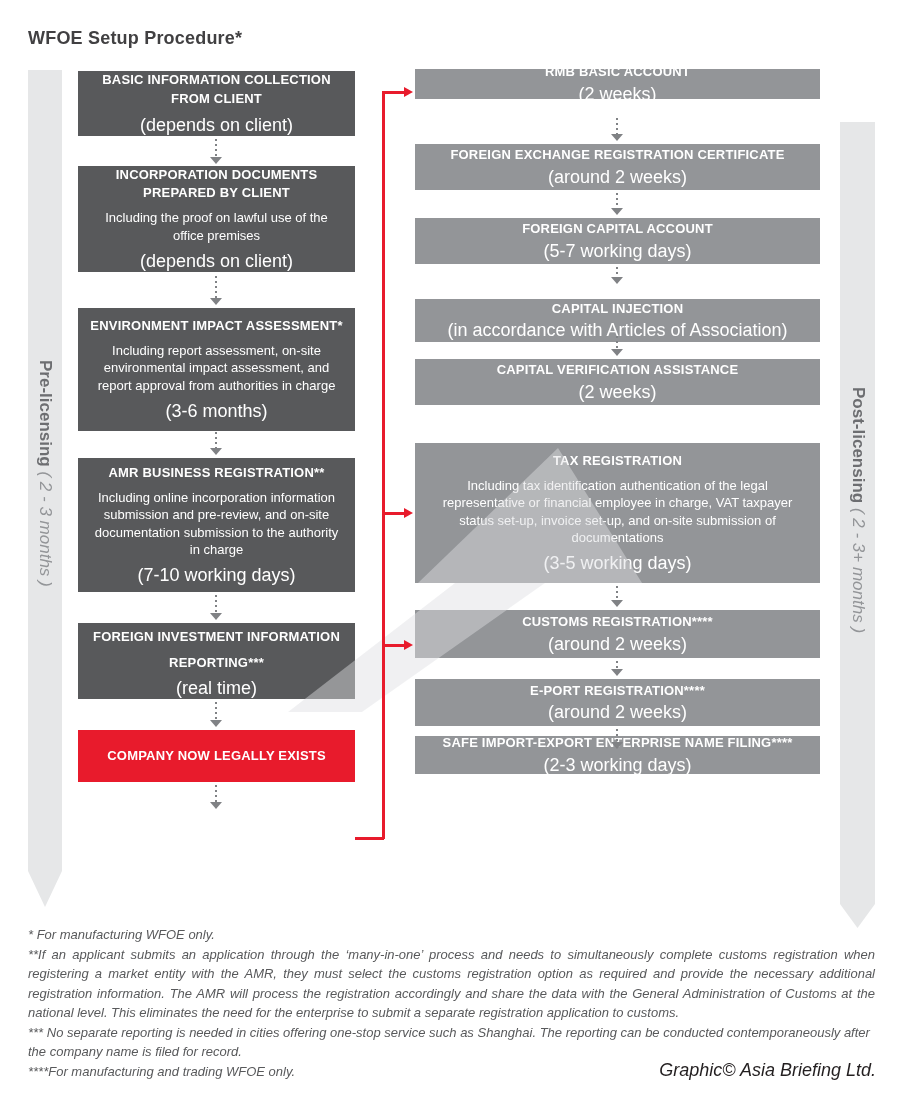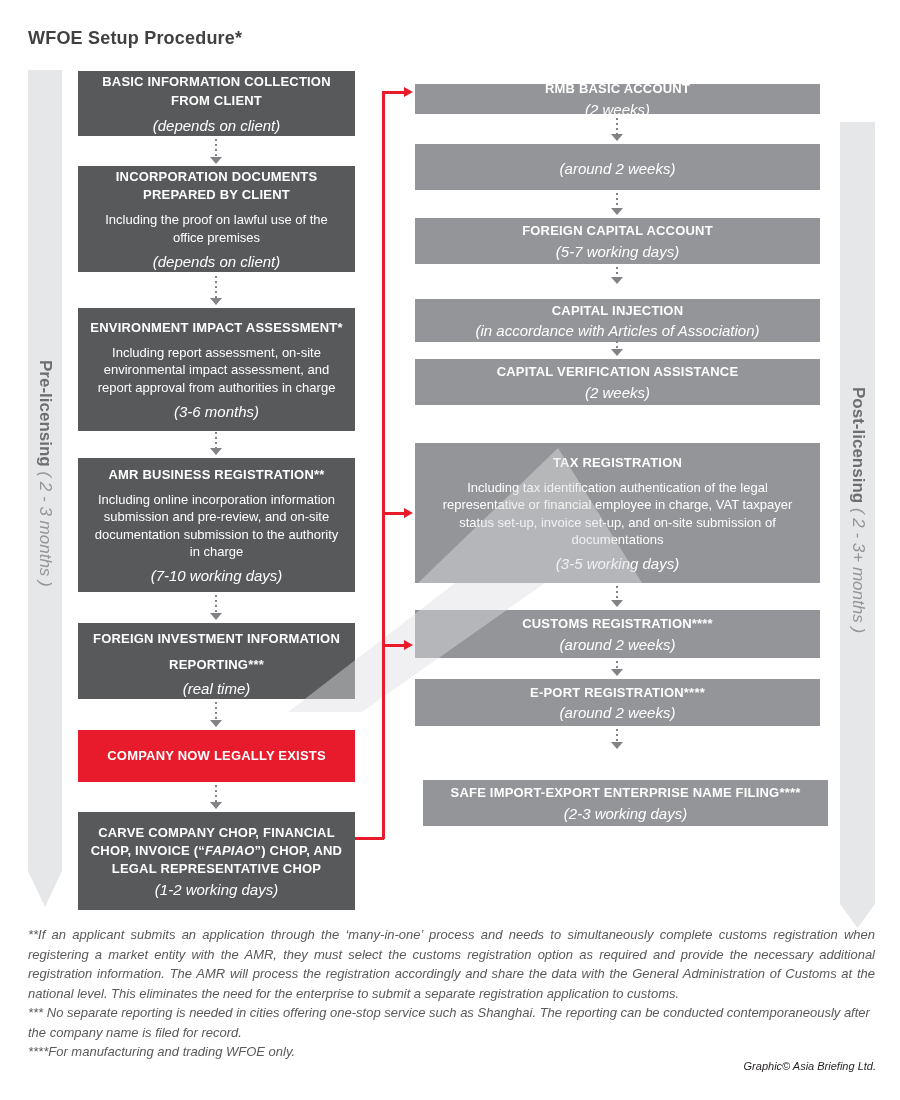--- a/index.html
+++ b/index.html
@@ -24,37 +24,37 @@
 
   
   .box{position:absolute;left:78px;width:277px;box-sizing:border-box;display:flex;flex-direction:column;
        justify-content:center;align-items:center;text-align:center;color:#ffffff;padding:4px 10px;}
   .dark{background:#58595b;}
   .grey{background:#939598;left:415px;width:405px;}
   .red{background:#e81b2c;}
   .bt{font-weight:bold;font-size:13px;line-height:1.4;letter-spacing:.2px;}
   .bt.airy{line-height:2.0;}
   .bb{font-size:13px;line-height:1.33;margin-top:7px;}
-  .bd{font-size:15px;font-style:italic;margin-top:7px;}
+  .bd{font-size:18px;margin-top:7px;}
 
   
   .darr{position:absolute;width:12px;display:flex;flex-direction:column;align-items:center;}
   .darr .dl{width:2px;flex:1;background:repeating-linear-gradient(to bottom,#808285 0 2px,transparent 2px 5px);}
   .darr .dh{width:0;height:0;border-left:6px solid transparent;border-right:6px solid transparent;border-top:7px solid #808285;}
 
   
   .rline{position:absolute;background:#e81b2c;}
   .rhead{position:absolute;width:0;height:0;border-top:5px solid transparent;border-bottom:5px solid transparent;border-left:9px solid #e81b2c;}
 
   
   .footnotes{position:absolute;left:28px;top:925px;width:847px;font-size:13px;font-style:italic;
              color:#58595b;line-height:19.5px;}
   .footnotes p{margin:0;}
   .footnotes p.just{text-align:justify;}
-  .credit{position:absolute;right:24px;top:1060px;font-size:11px;font-style:italic;color:#231f20;}
+  .credit{position:absolute;right:24px;top:1060px;font-size:18px;font-style:italic;color:#231f20;}
 </style>
 </head>
 <body>
 
 <div class="canvas">
 
   <div class="page-title">WFOE Setup Procedure*</div>
 
   <div class="band left">
     <div class="vlabel"><span class="strong">Pre-licensing</span><span class="dur"> ( 2 - 3 months )</span></div>
@@ -88,31 +88,28 @@
 
   <div class="box red" style="top:730px;height:52px;">
     <div class="bt airy">COMPANY NOW LEGALLY EXISTS</div>
   </div>
 
   <div class="box dark" style="top:623px;height:76px;">
     <div class="bt airy">FOREIGN INVESTMENT INFORMATION REPORTING***</div>
     <div class="bd" style="margin-top:2px;">(real time)</div>
   </div>
 
-  <div class="box dark" style="top:812px;height:98px;">
-    <div class="bt"><span>CARVE COMPANY CHOP, FINANCIAL CHOP, INVOICE (“</span><span style="font-style:italic;">FAPIAO</span><span>”) CHOP, AND LEGAL REPRESENTATIVE CHOP</span></div>
-    <div class="bd" style="margin-top:3px;">(1-2 working days)</div>
-  </div>
-
-  <div class="box grey" style="top:84px;height:30px;">
+
+  <div class="box grey" style="top:69px;height:30px;">
     <div class="bt">RMB BASIC ACCOUNT</div>
     <div class="bd" style="margin-top:2px;">(2 weeks)</div>
   </div>
 
   <div class="box grey" style="top:144px;height:46px;">
+    <div class="bt">FOREIGN EXCHANGE REGISTRATION CERTIFICATE</div>
     <div class="bd" style="margin-top:2px;">(around 2 weeks)</div>
   </div>
 
   <div class="box grey" style="top:218px;height:46px;">
     <div class="bt">FOREIGN CAPITAL ACCOUNT</div>
     <div class="bd" style="margin-top:2px;">(5-7 working days)</div>
   </div>
 
   <div class="box grey" style="top:299px;height:43px;">
     <div class="bt">CAPITAL INJECTION</div>
@@ -133,21 +130,21 @@
   <div class="box grey" style="top:610px;height:48px;">
     <div class="bt">CUSTOMS REGISTRATION****</div>
     <div class="bd" style="margin-top:2px;">(around 2 weeks)</div>
   </div>
 
   <div class="box grey" style="top:679px;height:47px;">
     <div class="bt">E-PORT REGISTRATION****</div>
     <div class="bd" style="margin-top:2px;">(around 2 weeks)</div>
   </div>
 
-  <div class="box grey" style="top:780px;height:46px;margin-left:8px;">
+  <div class="box grey" style="top:736px;height:38px;">
     <div class="bt">SAFE IMPORT-EXPORT ENTERPRISE NAME FILING****</div>
     <div class="bd" style="margin-top:2px;">(2-3 working days)</div>
   </div>
 
   <svg class="watermark" width="900" height="1100" viewBox="0 0 900 1100">
     <g fill="#dfe0e3" opacity="0.45">
       <path d="M558,448 L642,583 L418,583 Z"></path>
       <path d="M455,583 L545,583 L362,712 L288,712 Z"></path>
     </g>
   </svg>
@@ -209,20 +206,21 @@
   <div class="rline" style="left:382px;top:91px;width:2.5px;height:748px;"></div>
   <div class="rline" style="left:355px;top:837px;width:29px;height:2.5px;"></div>
   <div class="rline" style="left:383px;top:91px;width:21px;height:2.5px;"></div>
   <div class="rhead" style="left:404px;top:87px;"></div>
   <div class="rline" style="left:383px;top:512px;width:21px;height:2.5px;"></div>
   <div class="rhead" style="left:404px;top:508px;"></div>
   <div class="rline" style="left:383px;top:644px;width:21px;height:2.5px;"></div>
   <div class="rhead" style="left:404px;top:640px;"></div>
 
   <div class="footnotes">
+    <p>* For manufacturing WFOE only.</p>
     <p class="just">**If an applicant submits an application through the ‘many-in-one’ process and needs to simultaneously complete customs registration when registering a market entity with the AMR, they must select the customs registration option as required and provide the necessary additional registration information. The AMR will process the registration accordingly and share the data with the General Administration of Customs at the national level. This eliminates the need for the enterprise to submit a separate registration application to customs.</p>
     <p>*** No separate reporting is needed in cities offering one-stop service such as Shanghai. The reporting can be conducted contemporaneously after the company name is filed for record.</p>
     <p>****For manufacturing and trading WFOE only.</p>
   </div>
 
   <div class="credit">Graphic© Asia Briefing Ltd.</div>
 
 </div>
 
 </body></html>

